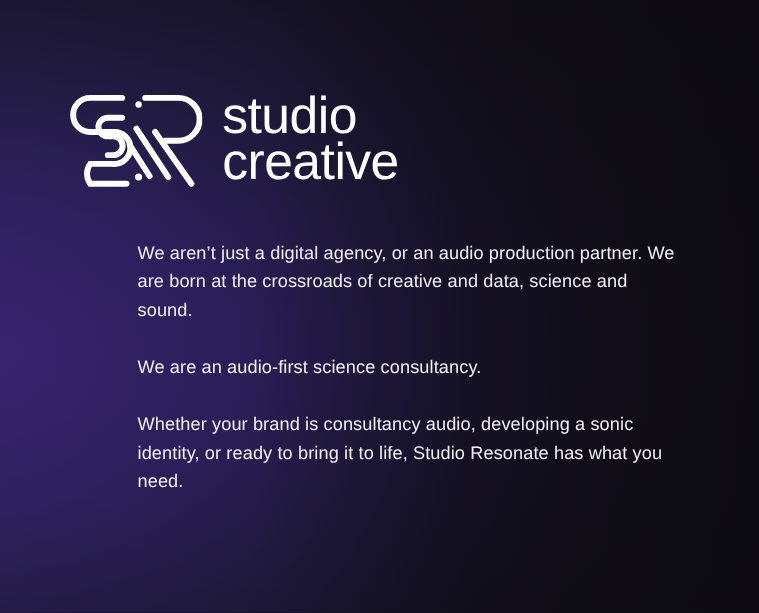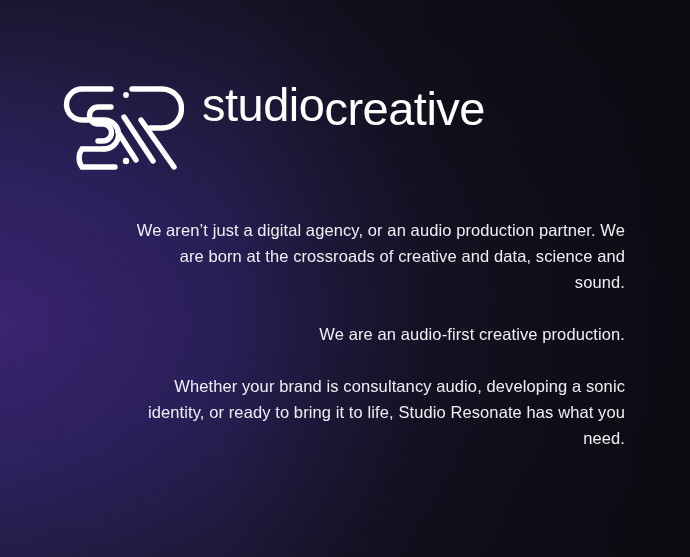--- a/index.html
+++ b/index.html
@@ -33,39 +33,39 @@
     top: 84px;
     display: flex;
     align-items: flex-start;
     gap: 18px;
     z-index: 3;
   }
   #logo-mark { display: block; }
 
   #wordmark {
     display: flex;
+    flex-direction: column;
     margin-top: 2px;
   }
   .wordmark-line {
     color: #ffffff;
     font-size: 47px;
     line-height: 38px;
     font-weight: 400;
     letter-spacing: -0.5px;
     white-space: nowrap;
   }
   .wordmark-line.line-2 { margin-top: 4px; }
 
   #body-copy {
     position: absolute;
     left: 125px;
     top: 217px;
     width: 500px;
     z-index: 3;
-    text-align: right;
   }
   .paragraph {
     color: #f1eff5;
     font-size: 16.5px;
     line-height: 26px;
     font-weight: 400;
     margin: 0 0 26px 0;
     letter-spacing: 0.1px;
   }
   .paragraph:last-child { margin-bottom: 0; }
@@ -100,17 +100,17 @@
 
     <div id="wordmark">
       <div class="wordmark-line line-1">studio</div>
       <div class="wordmark-line line-2">creative</div>
     </div>
 
   </div>
 
   <div id="body-copy">
     <p class="paragraph">We aren’t just a digital agency, or an audio production partner. We are born at the crossroads of creative and data, science and sound.</p>
-    <p class="paragraph">We are an audio-first creative production.</p>
+    <p class="paragraph">We are an audio-first science consultancy.</p>
     <p class="paragraph">Whether your brand is consultancy audio, developing a sonic identity, or ready to bring it to life, Studio Resonate has what you need.</p>
   </div>
 
 </div>
 
 </body></html>

